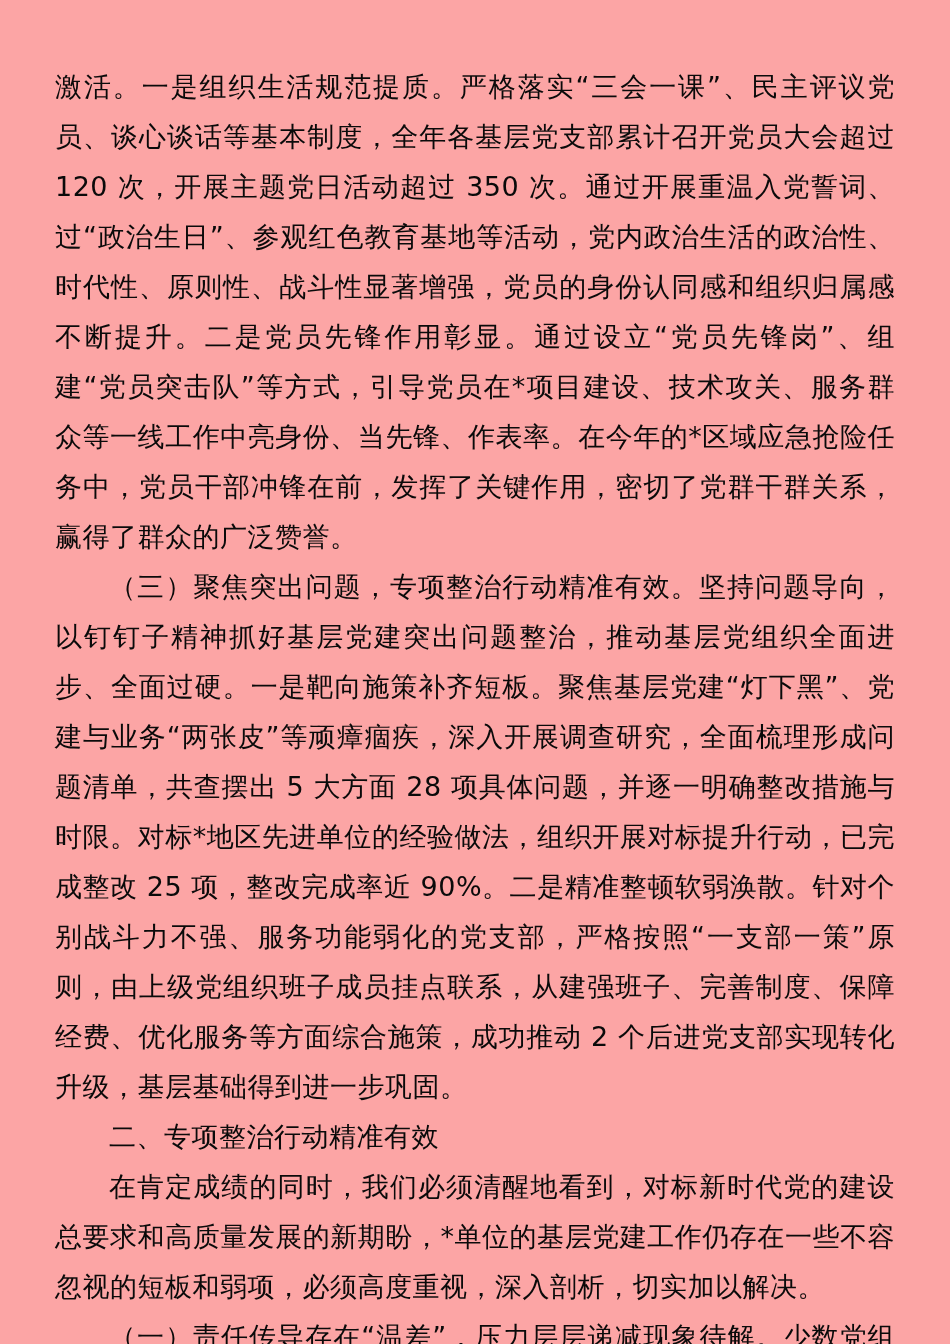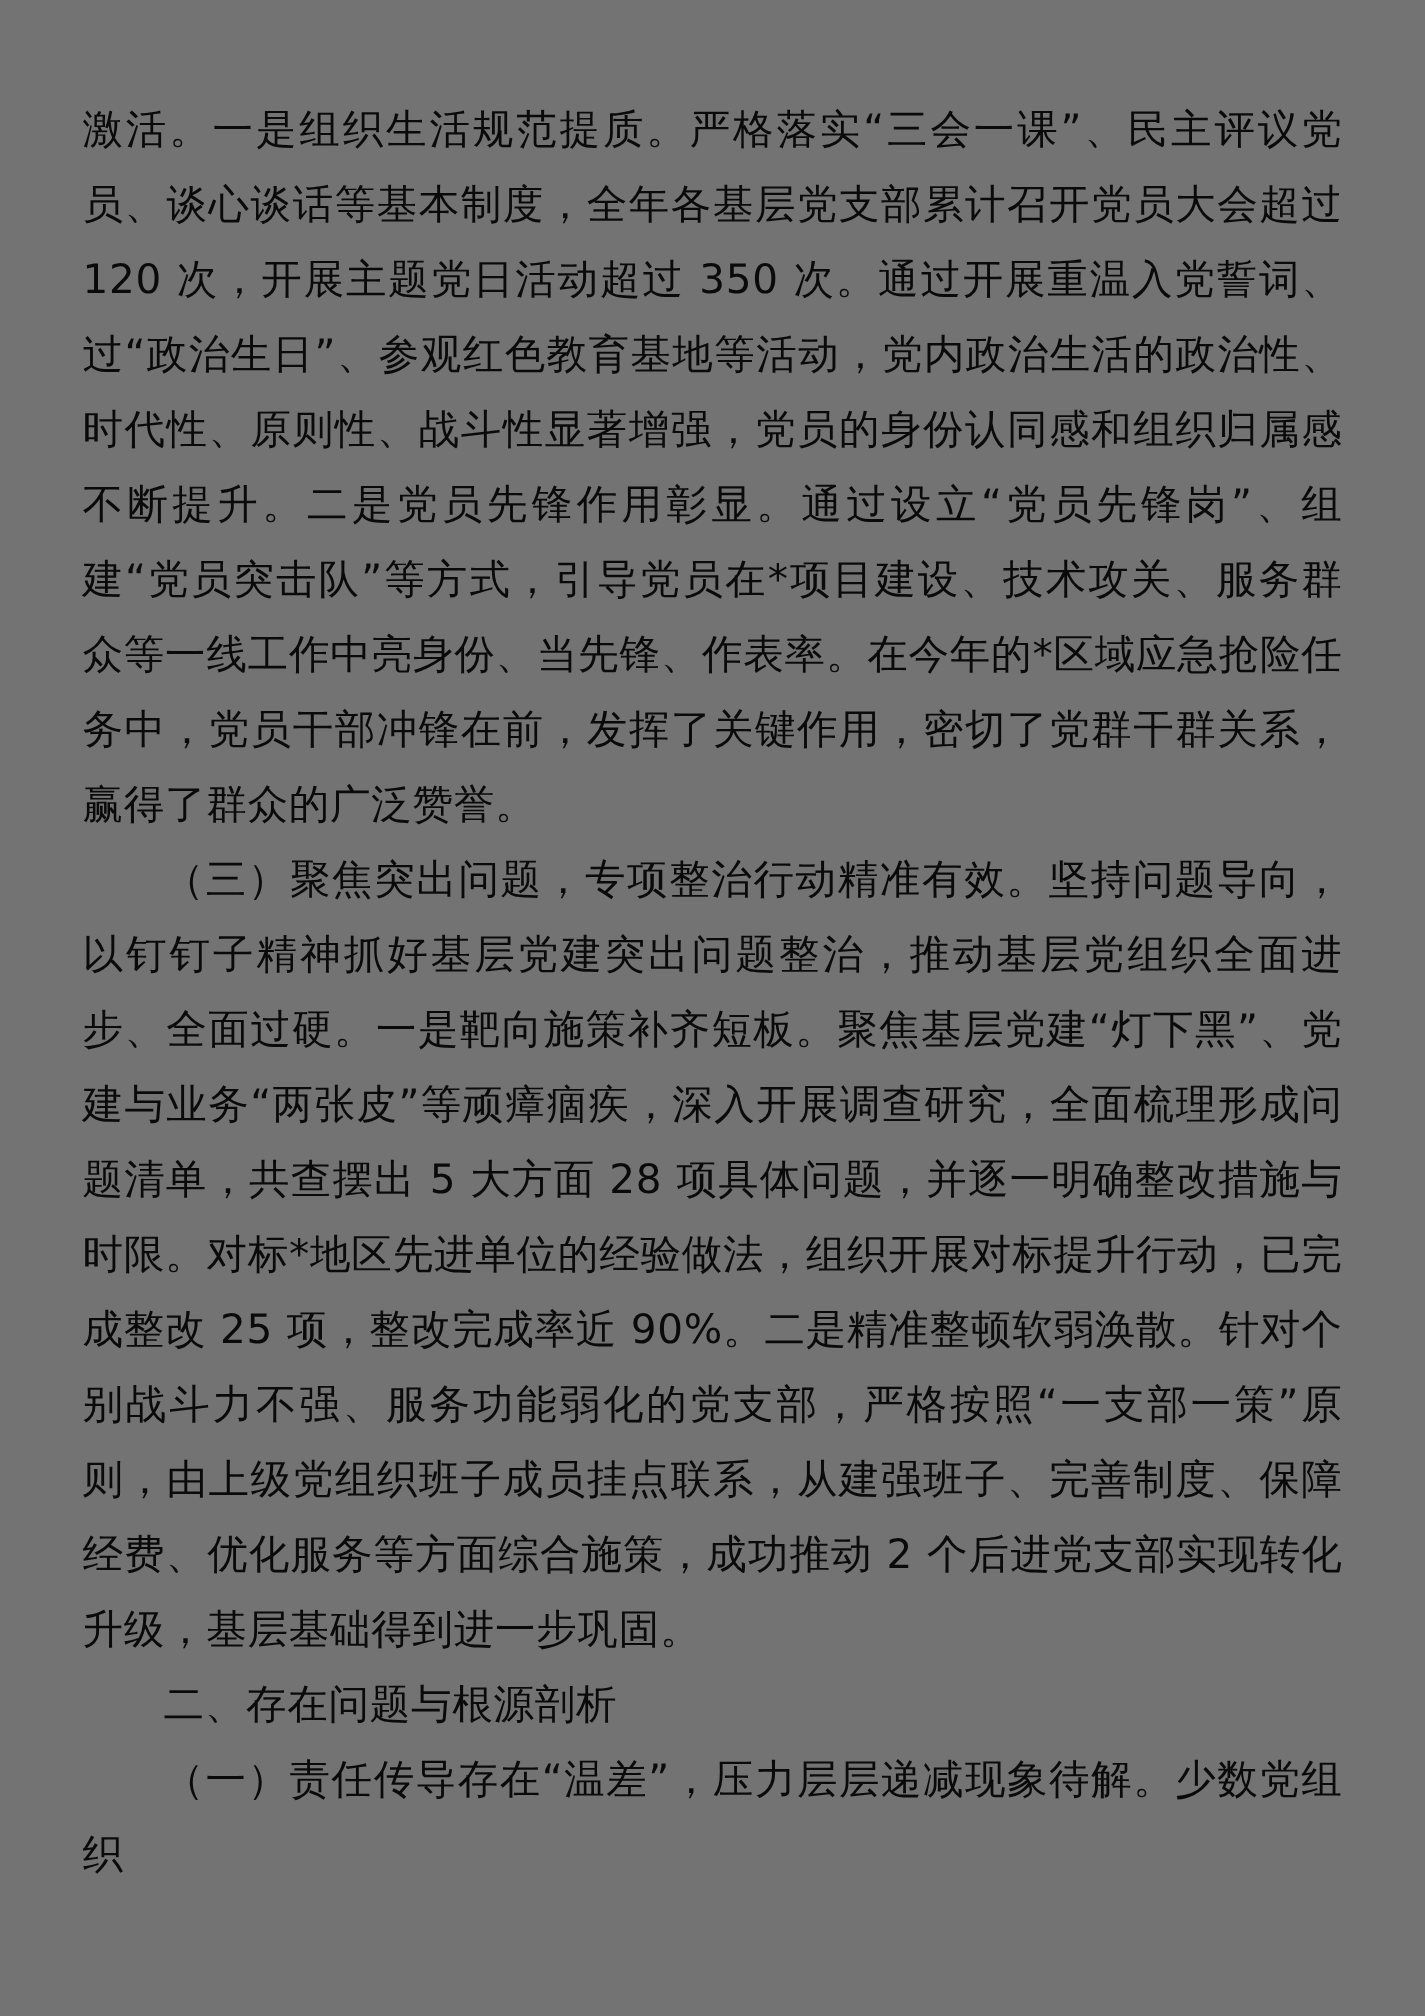--- a/index.html
+++ b/index.html
@@ -9,21 +9,21 @@
   body {
     width: 950px;
     height: 1344px;
     background: #ffffff;
     font-family: "DejaVu Sans", "Liberation Sans", sans-serif;
   }
   .page {
     position: relative;
     width: 950px;
     height: 1344px;
-    background: #737373;
+    background: #fca5a5;
     box-sizing: border-box;
     padding: 62px 55px 0 55px;
     overflow: hidden;
     color: #000000;
   }
   .doc-body {
     width: 840px;
   }
   .para {
     margin: 0;
@@ -43,16 +43,17 @@
     font-weight: normal;
   }
 </style>
 </head>
 <body>
 
 <div class="page">
   <div class="doc-body" id="doc-body">
       <p class="para"><span class="run">激活。一是组织生活规范提质。严格落实“三会一课”、民主评议党员、谈心谈话等基本制度，全年各基层党支部累计召开党员大会超过 120 次，开展主题党日活动超过 350 次。通过开展重温入党誓词、过“政治生日”、参观红色教育基地等活动，党内政治生活的政治性、时代性、原则性、战斗性显著增强，党员的身份认同感和组织归属感不断提升。二是党员先锋作用彰显。通过设立“党员先锋岗”、组建“党员突击队”等方式，引导党员在*项目建设、技术攻关、服务群众等一线工作中亮身份、当先锋、作表率。在今年的*区域应急抢险任务中，党员干部冲锋在前，发挥了关键作用，密切了党群干群关系，赢得了群众的广泛赞誉。</span></p>
       <p class="para indent"><span class="run run-bold">（三）聚焦突出问题，专项整治行动精准有效。</span><span class="run">坚持问题导向，以钉钉子精神抓好基层党建突出问题整治，推动基层党组织全面进步、全面过硬。一是靶向施策补齐短板。聚焦基层党建“灯下黑”、党建与业务“两张皮”等顽瘴痼疾，深入开展调查研究，全面梳理形成问题清单，共查摆出 5 大方面 28 项具体问题，并逐一明确整改措施与时限。对标*地区先进单位的经验做法，组织开展对标提升行动，已完成整改 25 项，整改完成率近 90%。二是精准整顿软弱涣散。针对个别战斗力不强、服务功能弱化的党支部，严格按照“一支部一策”原则，由上级党组织班子成员挂点联系，从建强班子、完善制度、保障经费、优化服务等方面综合施策，成功推动 2 个后进党支部实现转化升级，基层基础得到进一步巩固。</span></p>
-      <p class="para indent"><span class="run">二、存在问题与根源剖析</span></p>
+      <p class="para indent"><span class="run">二、专项整治行动精准有效</span></p>
+      <p class="para indent"><span class="run">在肯定成绩的同时，我们必须清醒地看到，对标新时代党的建设总要求和高质量发展的新期盼，*单位的基层党建工作仍存在一些不容忽视的短板和弱项，必须高度重视，深入剖析，切实加以解决。</span></p>
       <p class="para indent"><span class="run run-bold">（一）责任传导存在“温差”，压力层层递减现象待解。</span><span class="run">少数党组织</span></p>
     </div>
 </div>
 
 </body></html>

